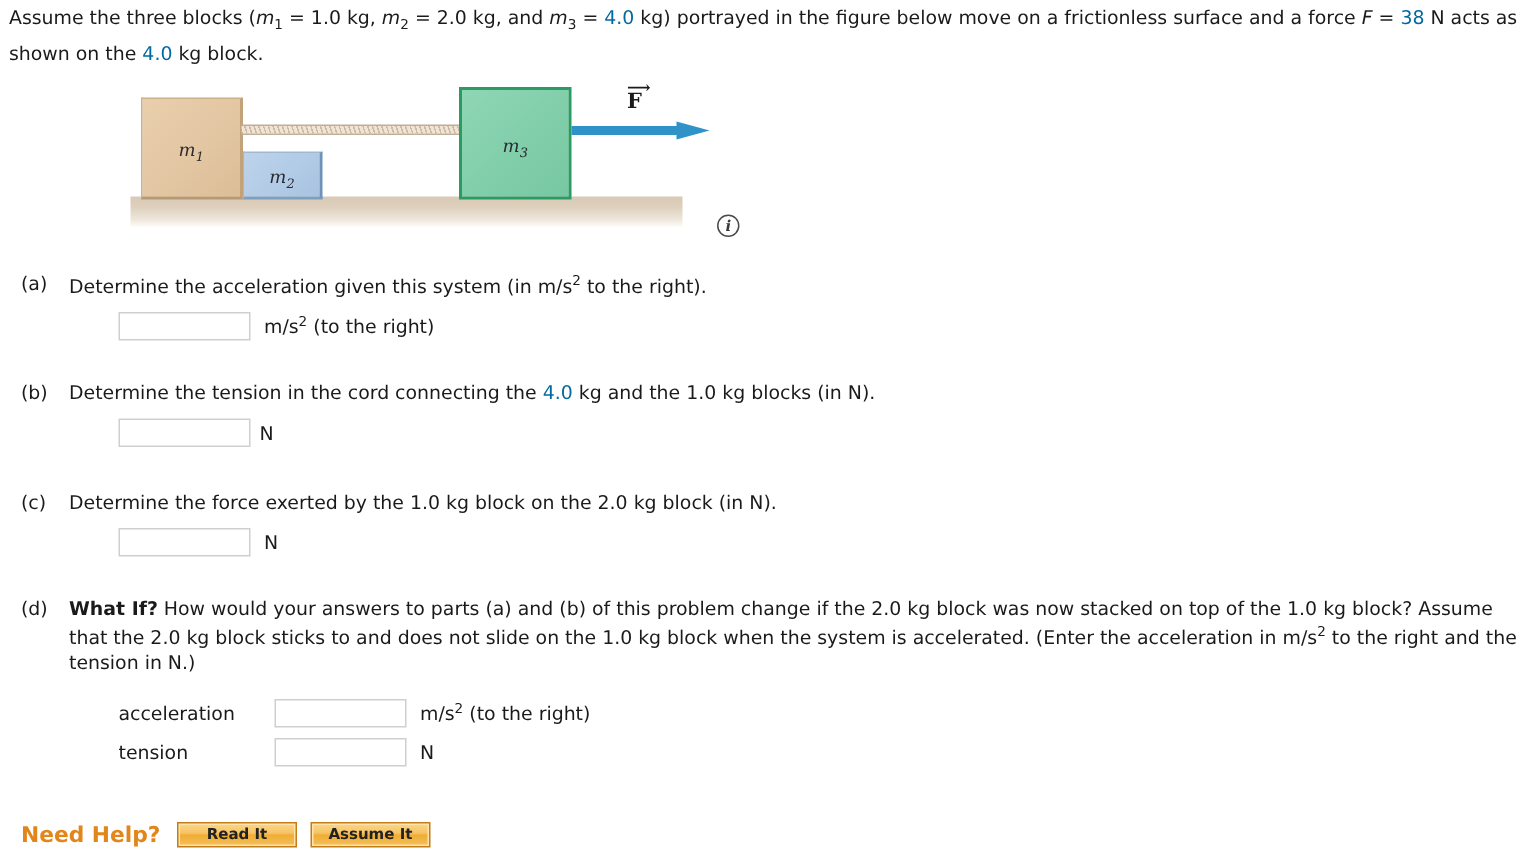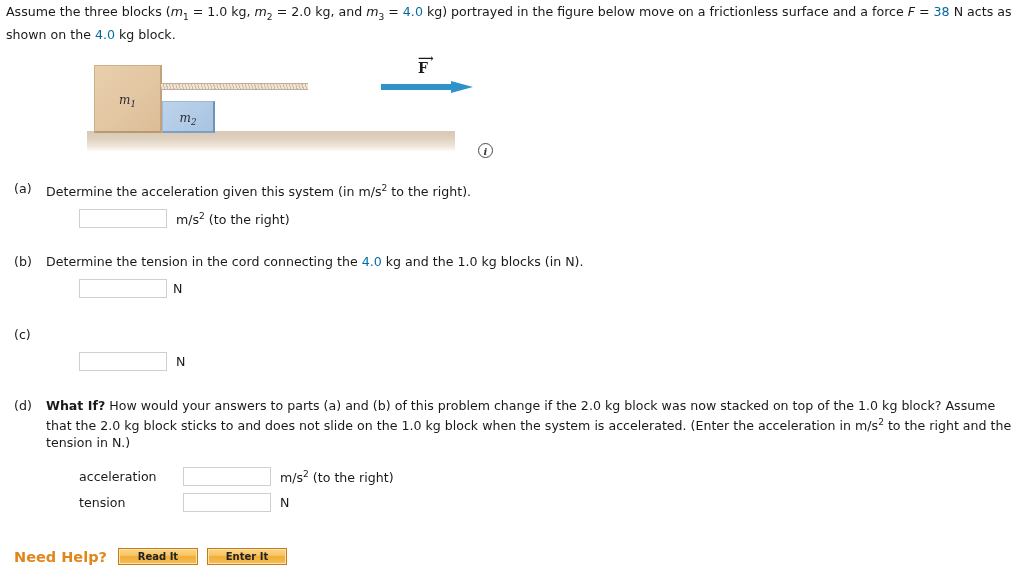--- a/index.html
+++ b/index.html
@@ -276,20 +276,23 @@
   <div class="block" id="block-m1">
     <span class="lbl"><span>m</span><sub>1</sub></span>
   </div>
 
   <div class="block" id="block-m2">
     <span class="lbl"><span>m</span><sub>2</sub></span>
   </div>
 
   <div id="cord"></div>
 
+  <div class="block" id="block-m3">
+    <span class="lbl"><span>m</span><sub>3</sub></span>
+  </div>
 
   <div id="arrow">
     <div class="shaft"></div>
     <div class="head"></div>
   </div>
 
   <div id="force-label">
     <span class="vecbar">⟶</span>
     <span>F</span>
   </div>
@@ -315,20 +318,21 @@
   </div>
   <div class="ans-row">
     <input class="ansbox" type="text" value="" style="">
     <span class="unit tight">N</span>
   </div>
 </div>
 
 <div class="part" id="part-c">
   <div class="part-row">
     <div class="part-tag">(c)</div>
+    <div class="part-text">Determine the force exerted by the 1.0 kg block on the 2.0 kg block (in N).</div>
   </div>
   <div class="ans-row">
     <input class="ansbox" type="text" value="" style="">
     <span class="unit">N</span>
   </div>
 </div>
 
 <div class="part" id="part-d">
   <div class="part-row">
     <div class="part-tag">(d)</div>
@@ -342,14 +346,14 @@
   <div class="ans-row">
     <span class="dlabel">tension</span>
     <input class="ansbox" type="text" value="" style="">
     <span class="unit">N</span>
   </div>
 </div>
 
 <div id="need-help">
   <span id="need-help-label">Need Help?</span>
   <button class="help-btn">Read It</button>
-  <button class="help-btn">Enter It</button>
+  <button class="help-btn">Assume It</button>
 </div>
 
 </body></html>

